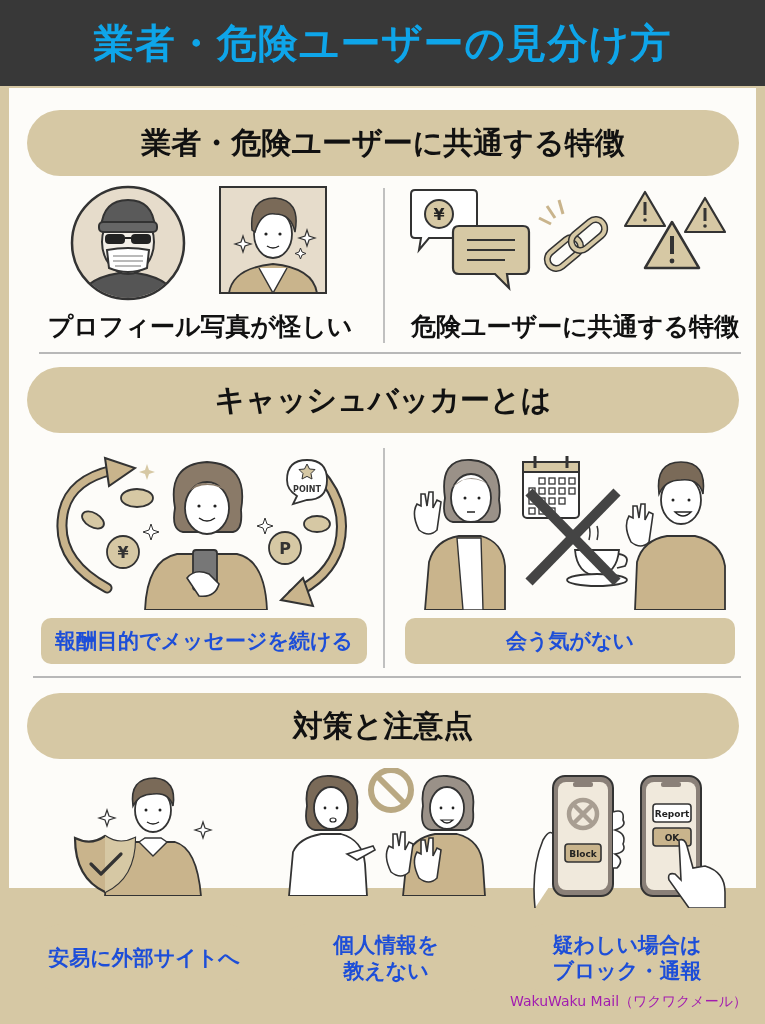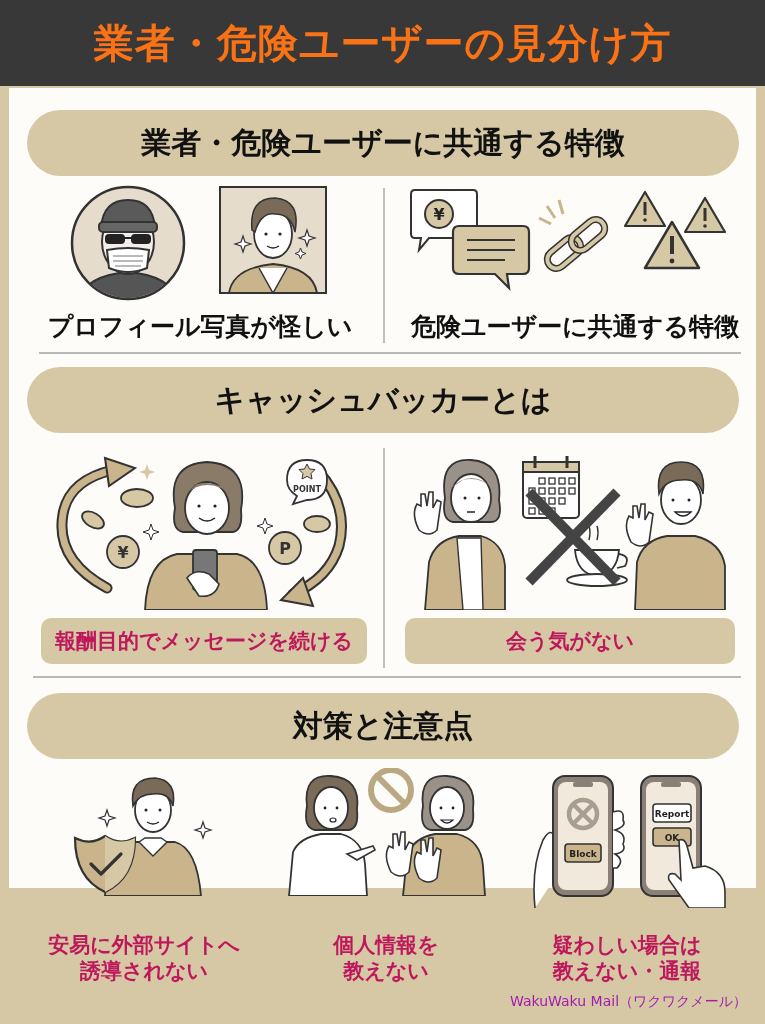--- a/index.html
+++ b/index.html
@@ -9,21 +9,21 @@
     font-family: "DejaVu Sans", "Liberation Sans", sans-serif;
     color: #1a1a1a;
     position: relative;
   }
   .title-bar {
     position: absolute; left: 0; top: 0; width: 765px; height: 86px;
     background: #383838;
     display: flex; align-items: center; justify-content: center;
   }
   .title-bar h1 {
-    color: #f97316; font-size: 40px; font-weight: bold; letter-spacing: 1px;
+    color: #0ea5e9; font-size: 40px; font-weight: bold; letter-spacing: 1px;
   }
   .panel {
     position: absolute; left: 9px; top: 88px; width: 747px; height: 800px;
     background: #fdfcf9;
   }
   .section-header {
     position: absolute; left: 18px; width: 712px; height: 66px;
     background: #d6c8a4; border-radius: 33px;
     display: flex; align-items: center; justify-content: center;
   }
@@ -36,21 +36,21 @@
   .vr {
     position: absolute; width: 2px; background: #c0c0c0;
   }
   .caption-plain {
     position: absolute; font-size: 25px; font-weight: bold; color: #111;
     text-align: center; white-space: nowrap;
   }
   .caption-box {
     position: absolute; background: #d6c8a4; border-radius: 10px;
     display: flex; align-items: center; justify-content: center;
-    text-align: center; font-weight: bold; color: #be185d;
+    text-align: center; font-weight: bold; color: #1d4ed8;
   }
   .caption-box.one { font-size: 21px; }
   .caption-box.two { font-size: 21px; line-height: 1.25; flex-direction: column; border-radius: 29px; }
   .illus { position: absolute; }
   .footer {
     position: absolute; right: 18px; top: 993px; font-size: 14px; color: #a21caf;
   }
   svg { display: block; }
 </style>
 </head>
@@ -280,21 +280,20 @@
       </g>
       <g>
         <path d="M40 68 Q54 78 70 70 Q70 110 40 124 Q10 110 10 70 Q26 78 40 68Z" fill="#c9b48c" stroke="#333" stroke-width="2.2"></path>
         <path d="M40 68 Q54 78 70 70 Q70 110 40 124Z" fill="#d6c8a4"></path>
         <path d="M26 96 L36 106 L56 86" fill="none" stroke="#333" stroke-width="3.2" stroke-linecap="round" stroke-linejoin="round"></path>
       </g>
     </svg>
   </div>
   <div class="caption-box two" style="left:24px; top:836px; width:222px; height:68px;">
     <span>安易に外部サイトへ</span>
-    <span>誘導されない</span>
   </div>
 
   <div class="illus" style="left:278px; top:680px;">
     <svg width="210" height="128" viewBox="0 0 210 128">
       <g>
         <circle cx="104" cy="22" r="20" fill="none" stroke="#b9a882" stroke-width="6"></circle>
         <line x1="90" y1="8" x2="118" y2="36" stroke="#b9a882" stroke-width="6"></line>
       </g>
       <g>
         <path d="M2 128 L6 84 Q12 70 34 66 L54 66 Q76 72 78 96 L80 128Z" fill="#fff" stroke="#333" stroke-width="1.8"></path>
@@ -341,18 +340,18 @@
         <rect x="124" y="36" width="38" height="18" rx="3" fill="#fff" stroke="#333" stroke-width="1.6"></rect>
         <text x="143" y="49" font-size="9" font-weight="bold" text-anchor="middle" fill="#222">Report</text>
         <rect x="124" y="60" width="38" height="18" rx="3" fill="#c9b48c" stroke="#333" stroke-width="1.6"></rect>
         <text x="143" y="73" font-size="9" font-weight="bold" text-anchor="middle" fill="#222">OK</text>
         <path d="M150 72 Q156 70 158 78 L164 100 L176 98 Q196 104 196 124 L196 140 L160 140 Q150 126 140 112 Q138 104 146 106 L152 112 Z" fill="#fff" stroke="#333" stroke-width="1.6"></path>
       </g>
     </svg>
   </div>
   <div class="caption-box two" style="left:508px; top:836px; width:220px; height:68px;align-items:center;">
     <span>疑わしい場合は</span>
-    <span>教えない・通報</span>
+    <span>ブロック・通報</span>
   </div>
 
 </div>
 
 <div class="footer">WakuWaku Mail（ワクワクメール）</div>
 
 </body></html>

